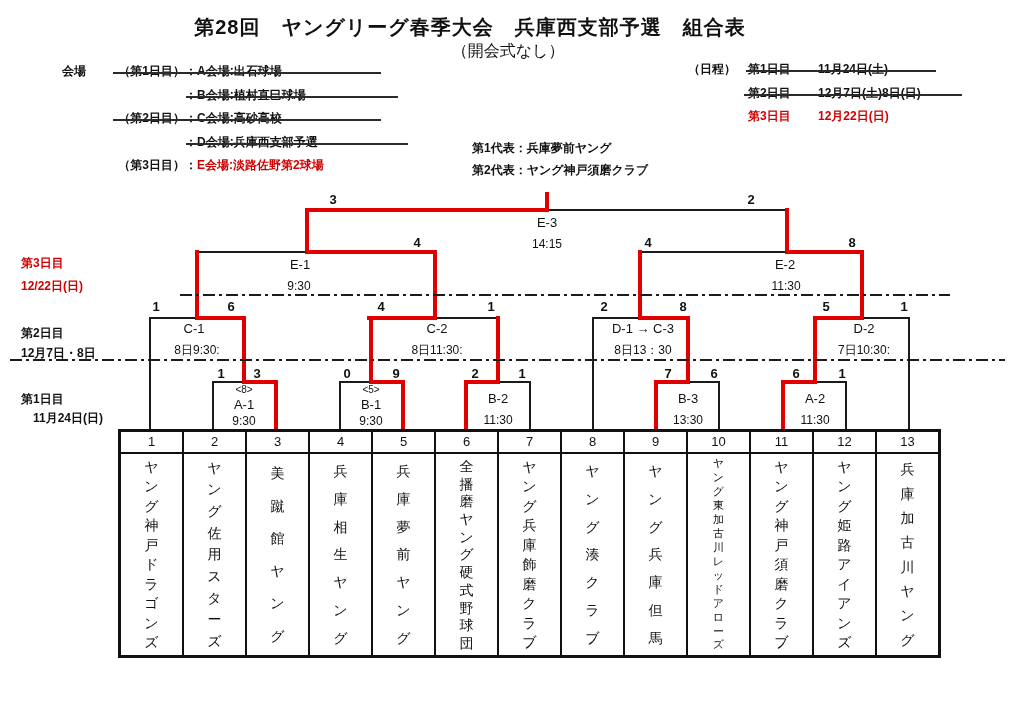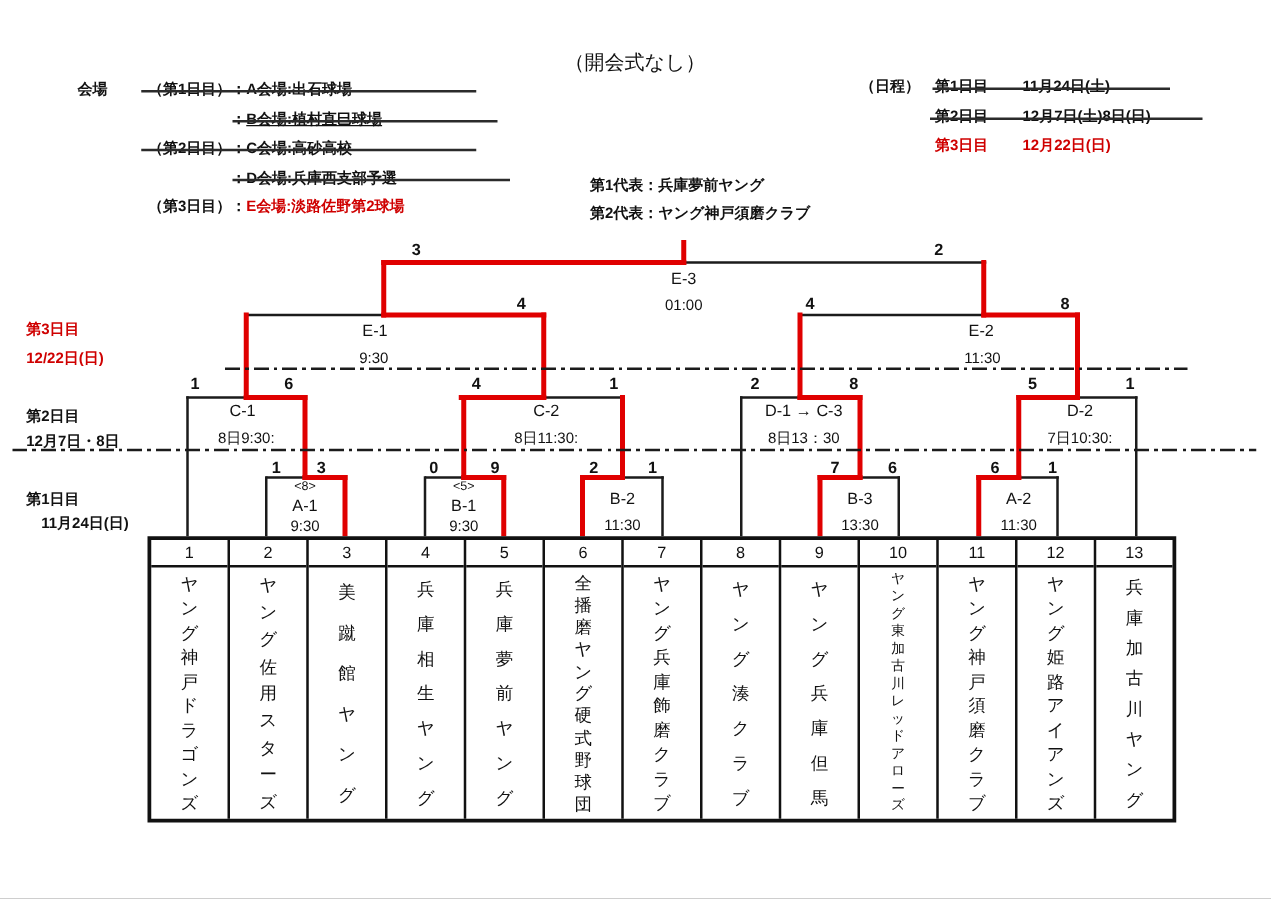--- a/index.html
+++ b/index.html
@@ -28,26 +28,27 @@
   .team-no{height:20px;border-bottom:2px solid #111;text-align:center;font-size:13px;line-height:20px;flex:none;}
   .team-name{flex:1;display:flex;flex-direction:column;justify-content:space-around;align-items:center;
              font-size:14px;padding:3px 0;}
   .team-name.small{font-size:11px;}
   .team-name span{display:block;line-height:1;}
 </style>
 </head>
 <body>
 
 <div class="stage" id="stage" style="--red-text: #cf0000; --red-line: #e00000;">
+  <div class="txt title" style="left:0;top:16px;width:940px;text-align:center;">第28回　ヤングリーグ春季大会　兵庫西支部予選　組合表</div>
   <div class="txt subtitle" style="left:0;top:42px;width:1016px;text-align:center;">（開会式なし）</div>
 
   <div class="txt lbl" style="left:62px;top:65px;">会場</div>
   <div id="venue-rows">
       <div class="txt lbl" style="left:113px;top:65px;"><span class="vday">（第1日目）：</span><span class="">A会場:出石球場</span></div>
-      <div class="txt lbl" style="left:113px;top:89px;text-decoration:underline;"><span class="vday">：</span><span class="">B会場:植村直巳球場</span></div>
+      <div class="txt lbl" style="left:113px;top:89px;"><span class="vday">：</span><span class="">B会場:植村直巳球場</span></div>
       <div class="txt lbl" style="left:113px;top:112px;"><span class="vday">（第2日目）：</span><span class="">C会場:高砂高校</span></div>
       <div class="txt lbl" style="left:113px;top:136px;"><span class="vday">：</span><span class="">D会場:兵庫西支部予選</span></div>
       <div class="txt lbl" style="left:113px;top:159px;"><span class="vday">（第3日目）：</span><span class="red">E会場:淡路佐野第2球場</span></div>
     </div>
 
   <div class="txt lbl" style="left:688px;top:63px;">（日程）</div>
   <div id="schedule-rows">
       <div class="txt lbl" style="left:748px;top:63px;">第1日目</div>
       <div class="txt lbl" style="left:818px;top:63px;">11月24日(土)</div>
       <div class="txt lbl" style="left:748px;top:87px;">第2日目</div>
@@ -114,21 +115,21 @@
       <div class="line lr" style="left:785px;top:250px;width:79px;height:4px;"></div>
       <div class="line lr" style="left:305px;top:208px;width:4px;height:46px;"></div>
       <div class="line lr" style="left:785px;top:208px;width:4px;height:46px;"></div>
       <div class="line lr" style="left:305px;top:208px;width:244px;height:4px;"></div>
       <div class="line lr" style="left:545px;top:192px;width:4px;height:20px;"></div>
       <div class="line ld" style="left:180px;top:294px;width:770px;height:2px;"></div>
       <div class="line ld" style="left:10px;top:359px;width:995px;height:2px;"></div>
     </div>
   <div id="games">
       <div class="txt game-label ctr" style="left:547px;top:216px;">E-3</div>
-      <div class="txt game-time ctr" style="left:547px;top:238px;">01:00</div>
+      <div class="txt game-time ctr" style="left:547px;top:238px;">14:15</div>
       <div class="txt score ctr" style="left:333px;top:193px;">3</div>
       <div class="txt score ctr" style="left:751px;top:193px;">2</div>
       <div class="txt game-label ctr" style="left:300px;top:258px;">E-1</div>
       <div class="txt game-time ctr" style="left:299px;top:280px;">9:30</div>
       <div class="txt score ctr" style="left:417px;top:236px;">4</div>
       <div class="txt game-label ctr" style="left:785px;top:258px;">E-2</div>
       <div class="txt game-time ctr" style="left:786px;top:280px;">11:30</div>
       <div class="txt score ctr" style="left:648px;top:236px;">4</div>
       <div class="txt score ctr" style="left:852px;top:236px;">8</div>
       <div class="txt game-label ctr" style="left:194px;top:322px;">C-1</div>

